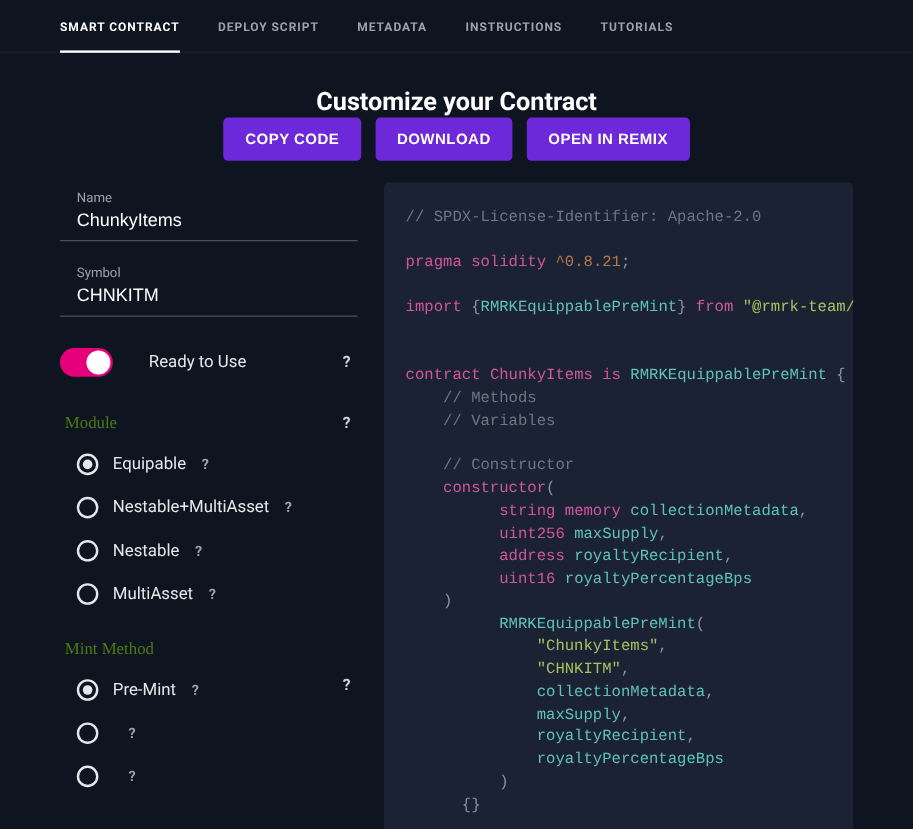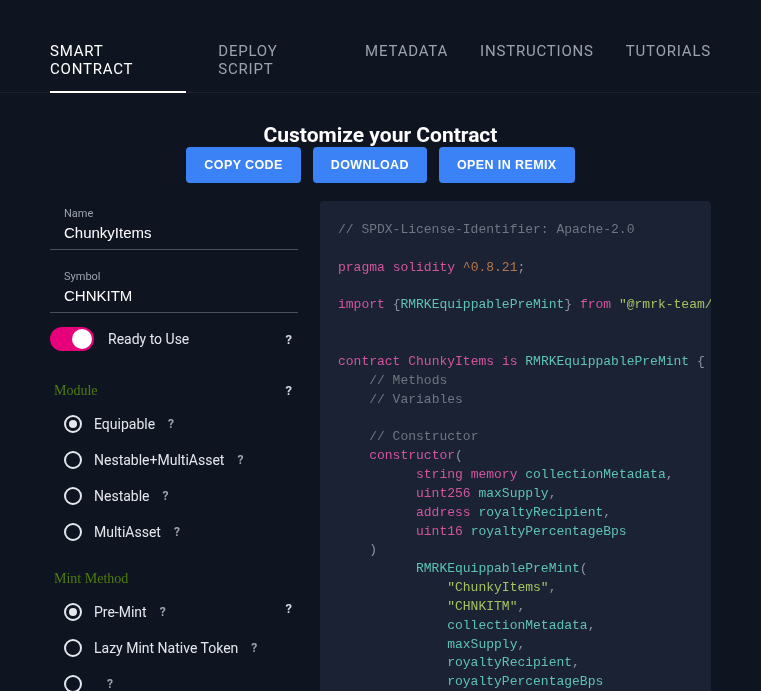--- a/index.html
+++ b/index.html
@@ -13,27 +13,26 @@
       overflow: hidden;
     }
     .tabs {
       display: flex;
       gap: 32px;
       padding: 18px 50px 0;
       border-bottom: 1px solid rgba(255,255,255,0.06);
     }
     .tab {
       color: #9ca3af;
-      font-weight: 400;
-      font-size: 15px;
+      font-weight: 700;
+      font-size: 10px;
       letter-spacing: 0.8px;
       padding-bottom: 14px;
       cursor: pointer;
       position: relative;
-      margin-top: 24px;
     }
     .tab.active {
       color: #fff;
     }
     .tab.active::after {
       content: '';
       position: absolute;
       left: 0; right: 0; bottom: -1px;
       height: 2px;
       background: #fff;
@@ -48,21 +47,21 @@
     .title {
       font-size: 21px;
       font-weight: 700;
       color: #fff;
     }
     .actions {
       display: flex;
       gap: 12px;
     }
     .btn {
-      background: #3b82f6;
+      background: #6d28d9;
       color: #fff;
       border: none;
       padding: 11px 18px;
       font-size: 12.5px;
       font-weight: 600;
       letter-spacing: 0.4px;
       border-radius: 4px;
       cursor: pointer;
     }
     .main {
@@ -88,23 +87,24 @@
       font-size: 15px;
       color: #fff;
       background: transparent;
       border: none;
       width: 100%;
       outline: none;
     }
     .toggle-row {
       display: flex;
       align-items: center;
-      margin-top: 14px;
+      margin-top: 26px;
       margin-bottom: 32px;
       position: relative;
+      gap: 16px;
     }
     .toggle {
       width: 44px;
       height: 24px;
       background: #e6007a;
       border-radius: 12px;
       position: relative;
       cursor: pointer;
       flex-shrink: 0;
     }
@@ -274,21 +274,20 @@
     <div class="radio-group">
       <span class="group-help" style="top:30px">?</span>
       <div class="section-label">Mint Method</div>
       <div class="radio-row">
         <div class="radio checked"></div>
         <span class="radio-label">Pre-Mint</span>
         <span class="help-icon">?</span>
       </div>
       <div class="radio-row">
         <div class="radio"></div>
-        <span class="radio-label">Lazy Mint Native Token</span>
         <span class="help-icon">?</span>
       </div>
       <div class="radio-row">
         <div class="radio"></div>
         <span class="help-icon">?</span>
       </div>
     </div>
   </div>
 
   <div class="code-pane"><span class="c-comment">// SPDX-License-Identifier: Apache-2.0</span>

